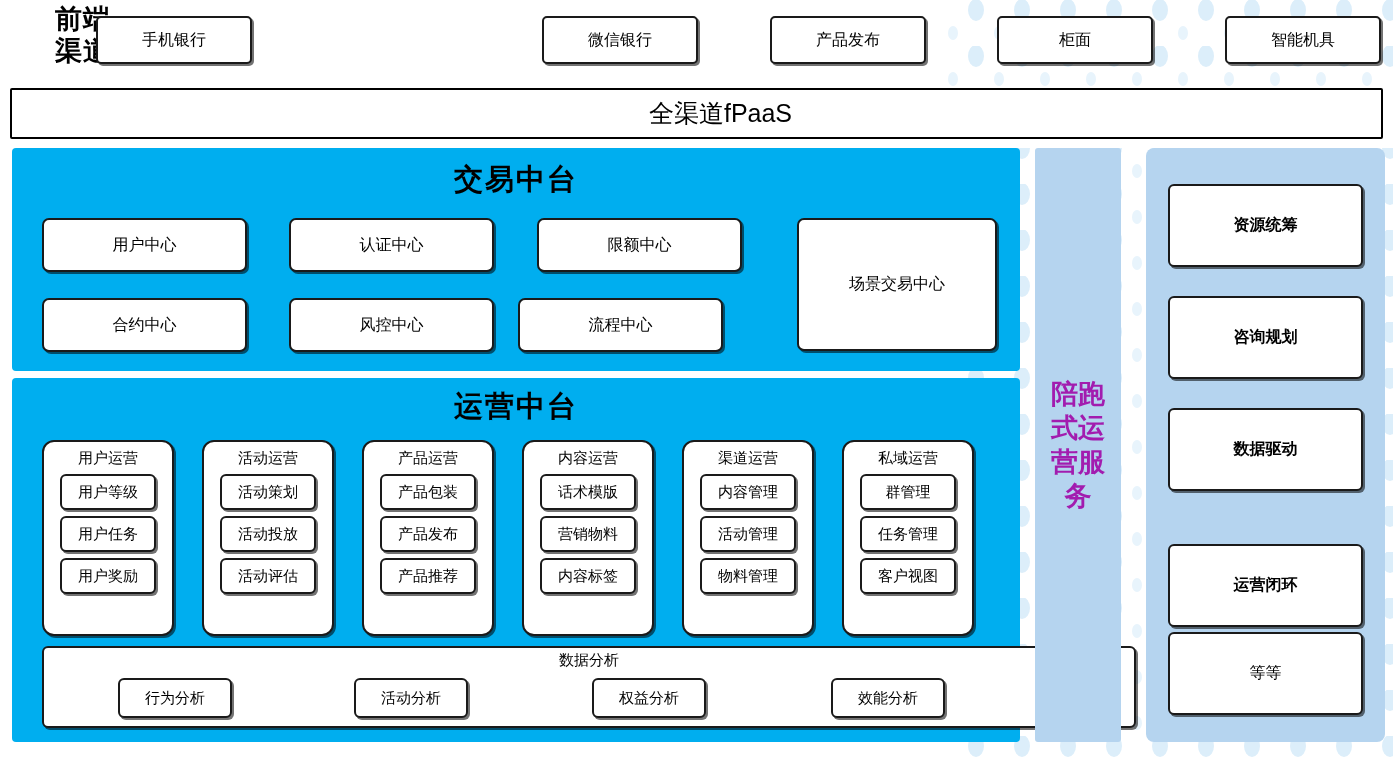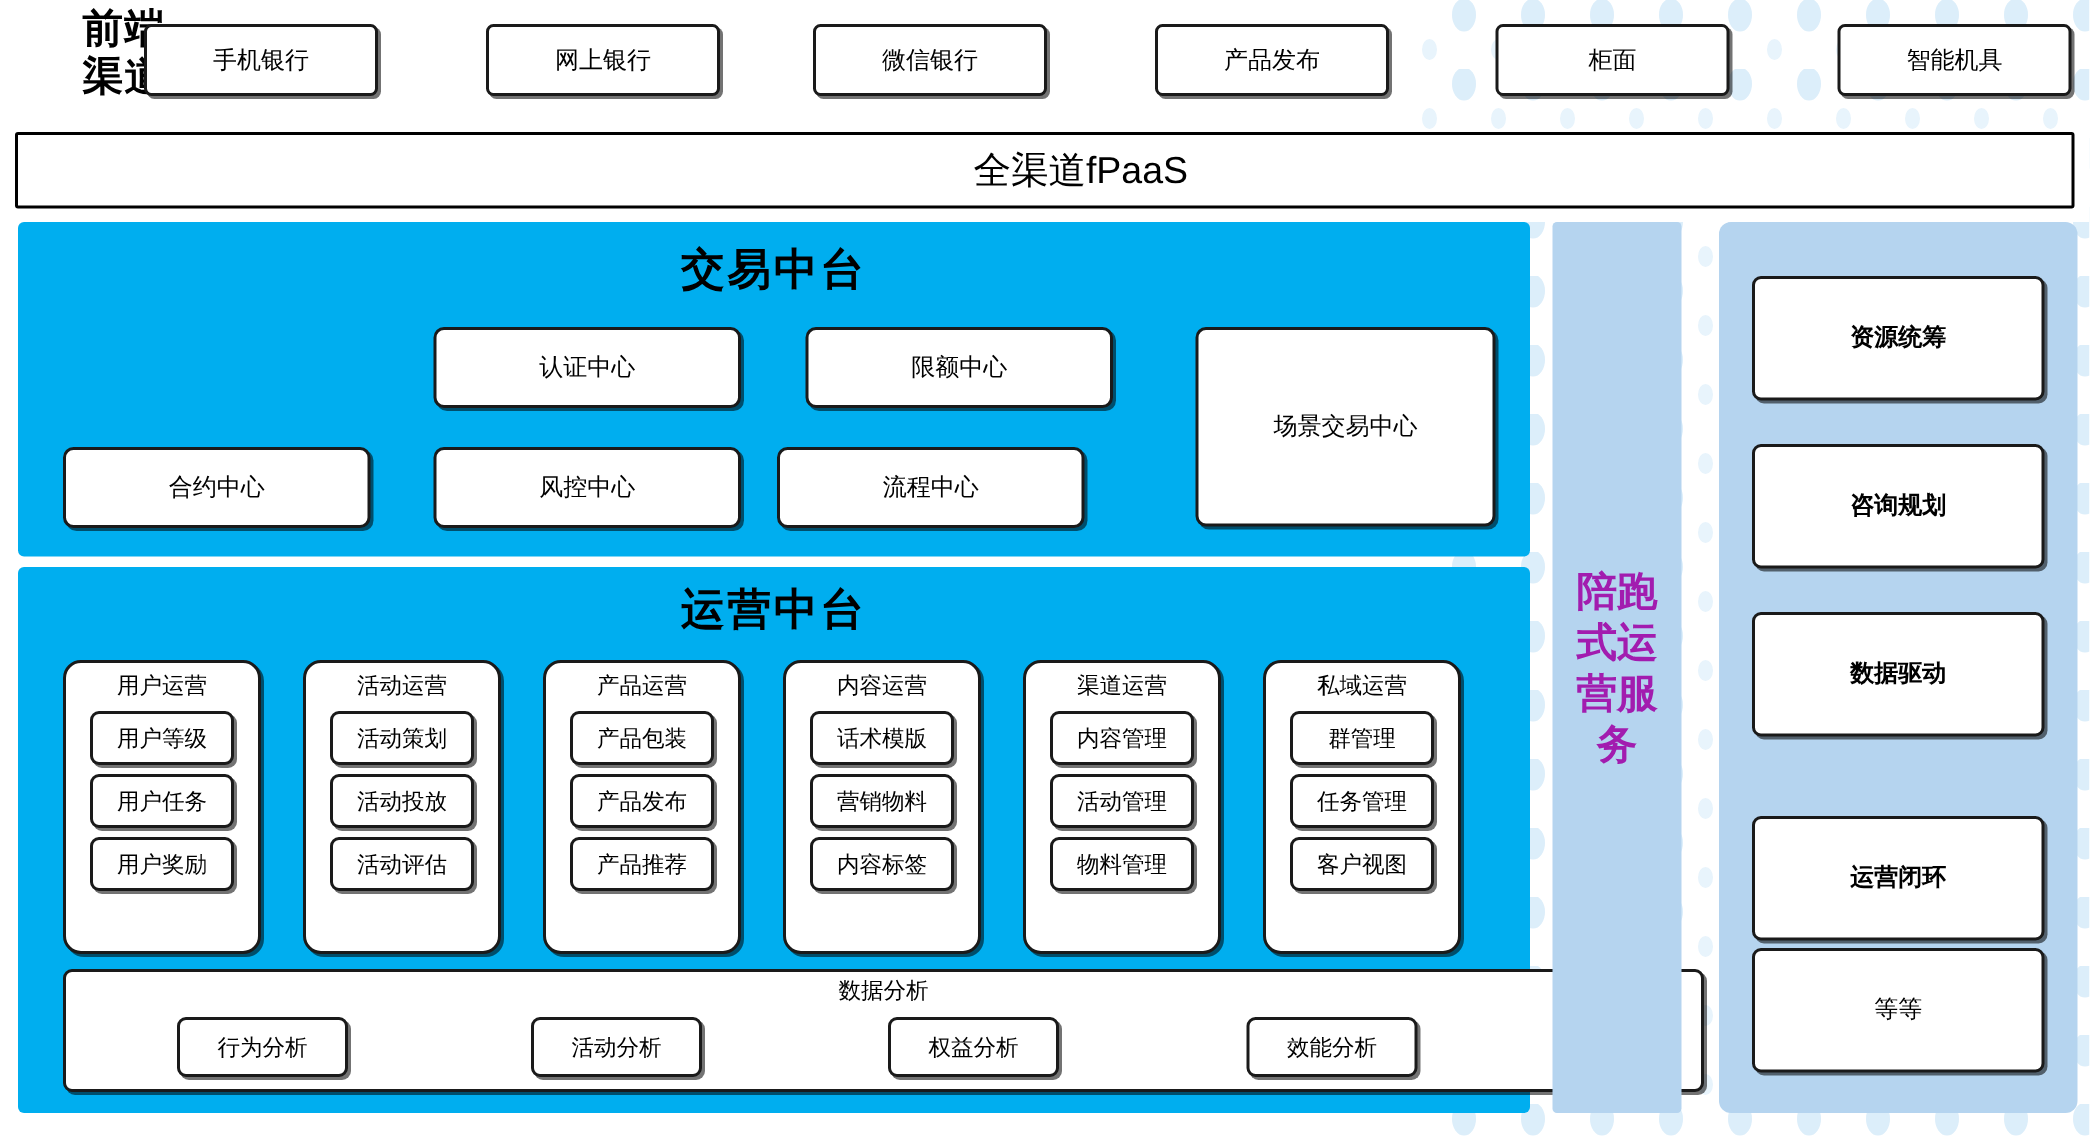--- a/index.html
+++ b/index.html
@@ -231,32 +231,32 @@
 
 <div id="canvas">
 
   <div id="channel-row">
     <div id="frontend-label">
       <div>前端</div>
       <div>渠道</div>
     </div>
 
   <div class="wbox channel-box" style="left: 96px; width: 156px;">手机银行</div>
-      <div class="wbox channel-box" style="left: 324px; width: 156px;">网上银行</div>
       <div class="wbox channel-box" style="left: 542px; width: 156px;">微信银行</div>
       <div class="wbox channel-box" style="left: 770px; width: 156px;">产品发布</div>
       <div class="wbox channel-box" style="left: 997px; width: 156px;">柜面</div>
       <div class="wbox channel-box" style="left: 1225px; width: 156px;">智能机具</div>
     </div>
 
   <div id="fpaas-bar">全渠道fPaaS</div>
 
   <div id="trade-panel" class="cyan-panel">
     <div id="trade-title" class="panel-title">交易中台</div>
 
+    <div class="wbox trade-box" style="left: 30px; top: 70px; width: 205px;">用户中心</div>
       <div class="wbox trade-box" style="left: 277px; top: 70px; width: 205px;">认证中心</div>
       <div class="wbox trade-box" style="left: 525px; top: 70px; width: 205px;">限额中心</div>
       <div class="wbox trade-box" style="left: 30px; top: 150px; width: 205px;">合约中心</div>
       <div class="wbox trade-box" style="left: 277px; top: 150px; width: 205px;">风控中心</div>
       <div class="wbox trade-box" style="left: 506px; top: 150px; width: 205px;">流程中心</div>
       <div id="scene-trade-box" class="wbox">场景交易中心</div>
   </div>
 
   <div id="op-panel" class="cyan-panel">
     <div id="op-title" class="panel-title">运营中台</div>

